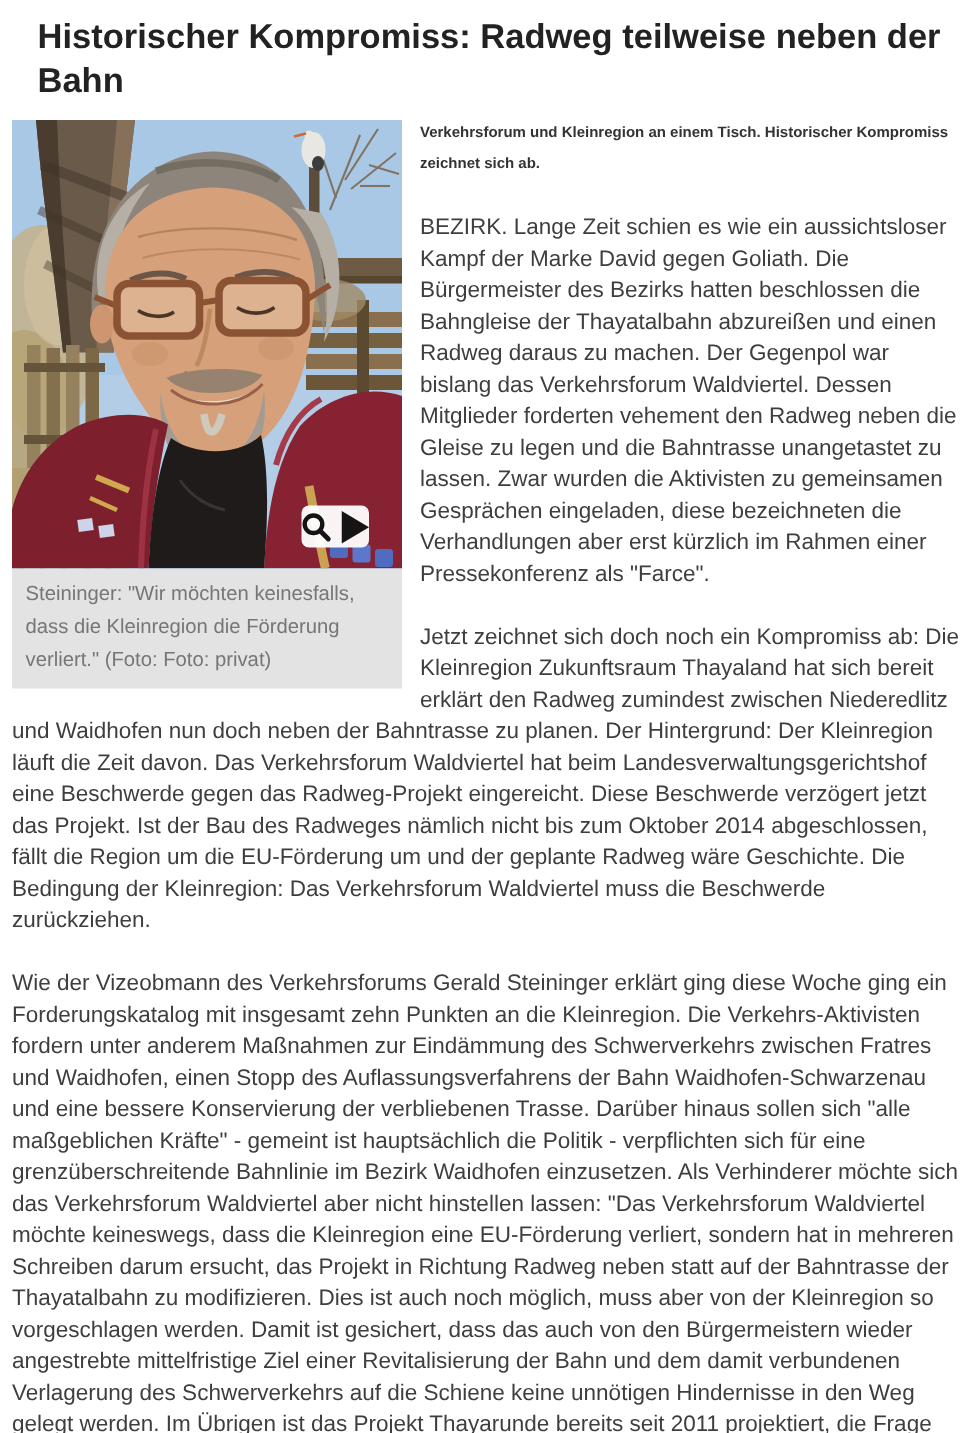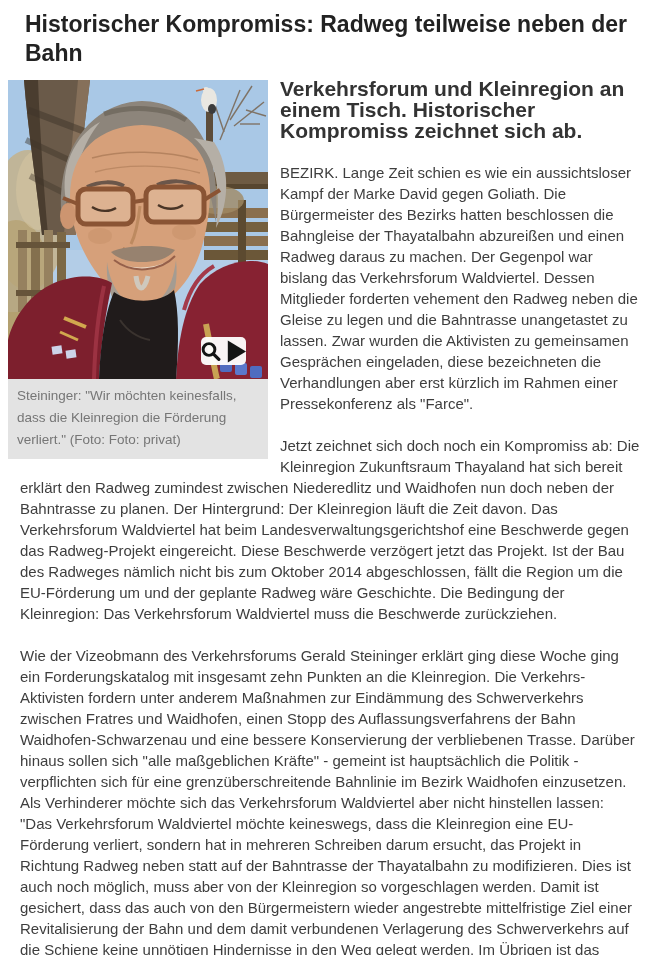--- a/index.html
+++ b/index.html
@@ -55,30 +55,29 @@
     background: #e3e3e3;
     color: #767676;
     font-size: 13.5px;
     line-height: 22px;
     padding: 6px 9px 8px 9px;
   }
 
   p.lead {
     font-weight: bold;
     color: #333333;
-    font-size: 21px;
+    font-size: 10px;
     line-height: 21px;
     margin: 0 0 21px 0;
   }
   p.body-par {
     font-size: 15px;
     line-height: 21px;
     color: #3e3e3e;
     margin: 0 0 21px 0;
-    padding-left: 12px;
   }
   p.body-par:last-child { margin-bottom: 0; }
   .clear { clear: both; }
 </style>
 </head>
 <body>
 
 <div class="article">
 
   <h1 class="title">Historischer Kompromiss: Radweg teilweise neben der Bahn</h1>

